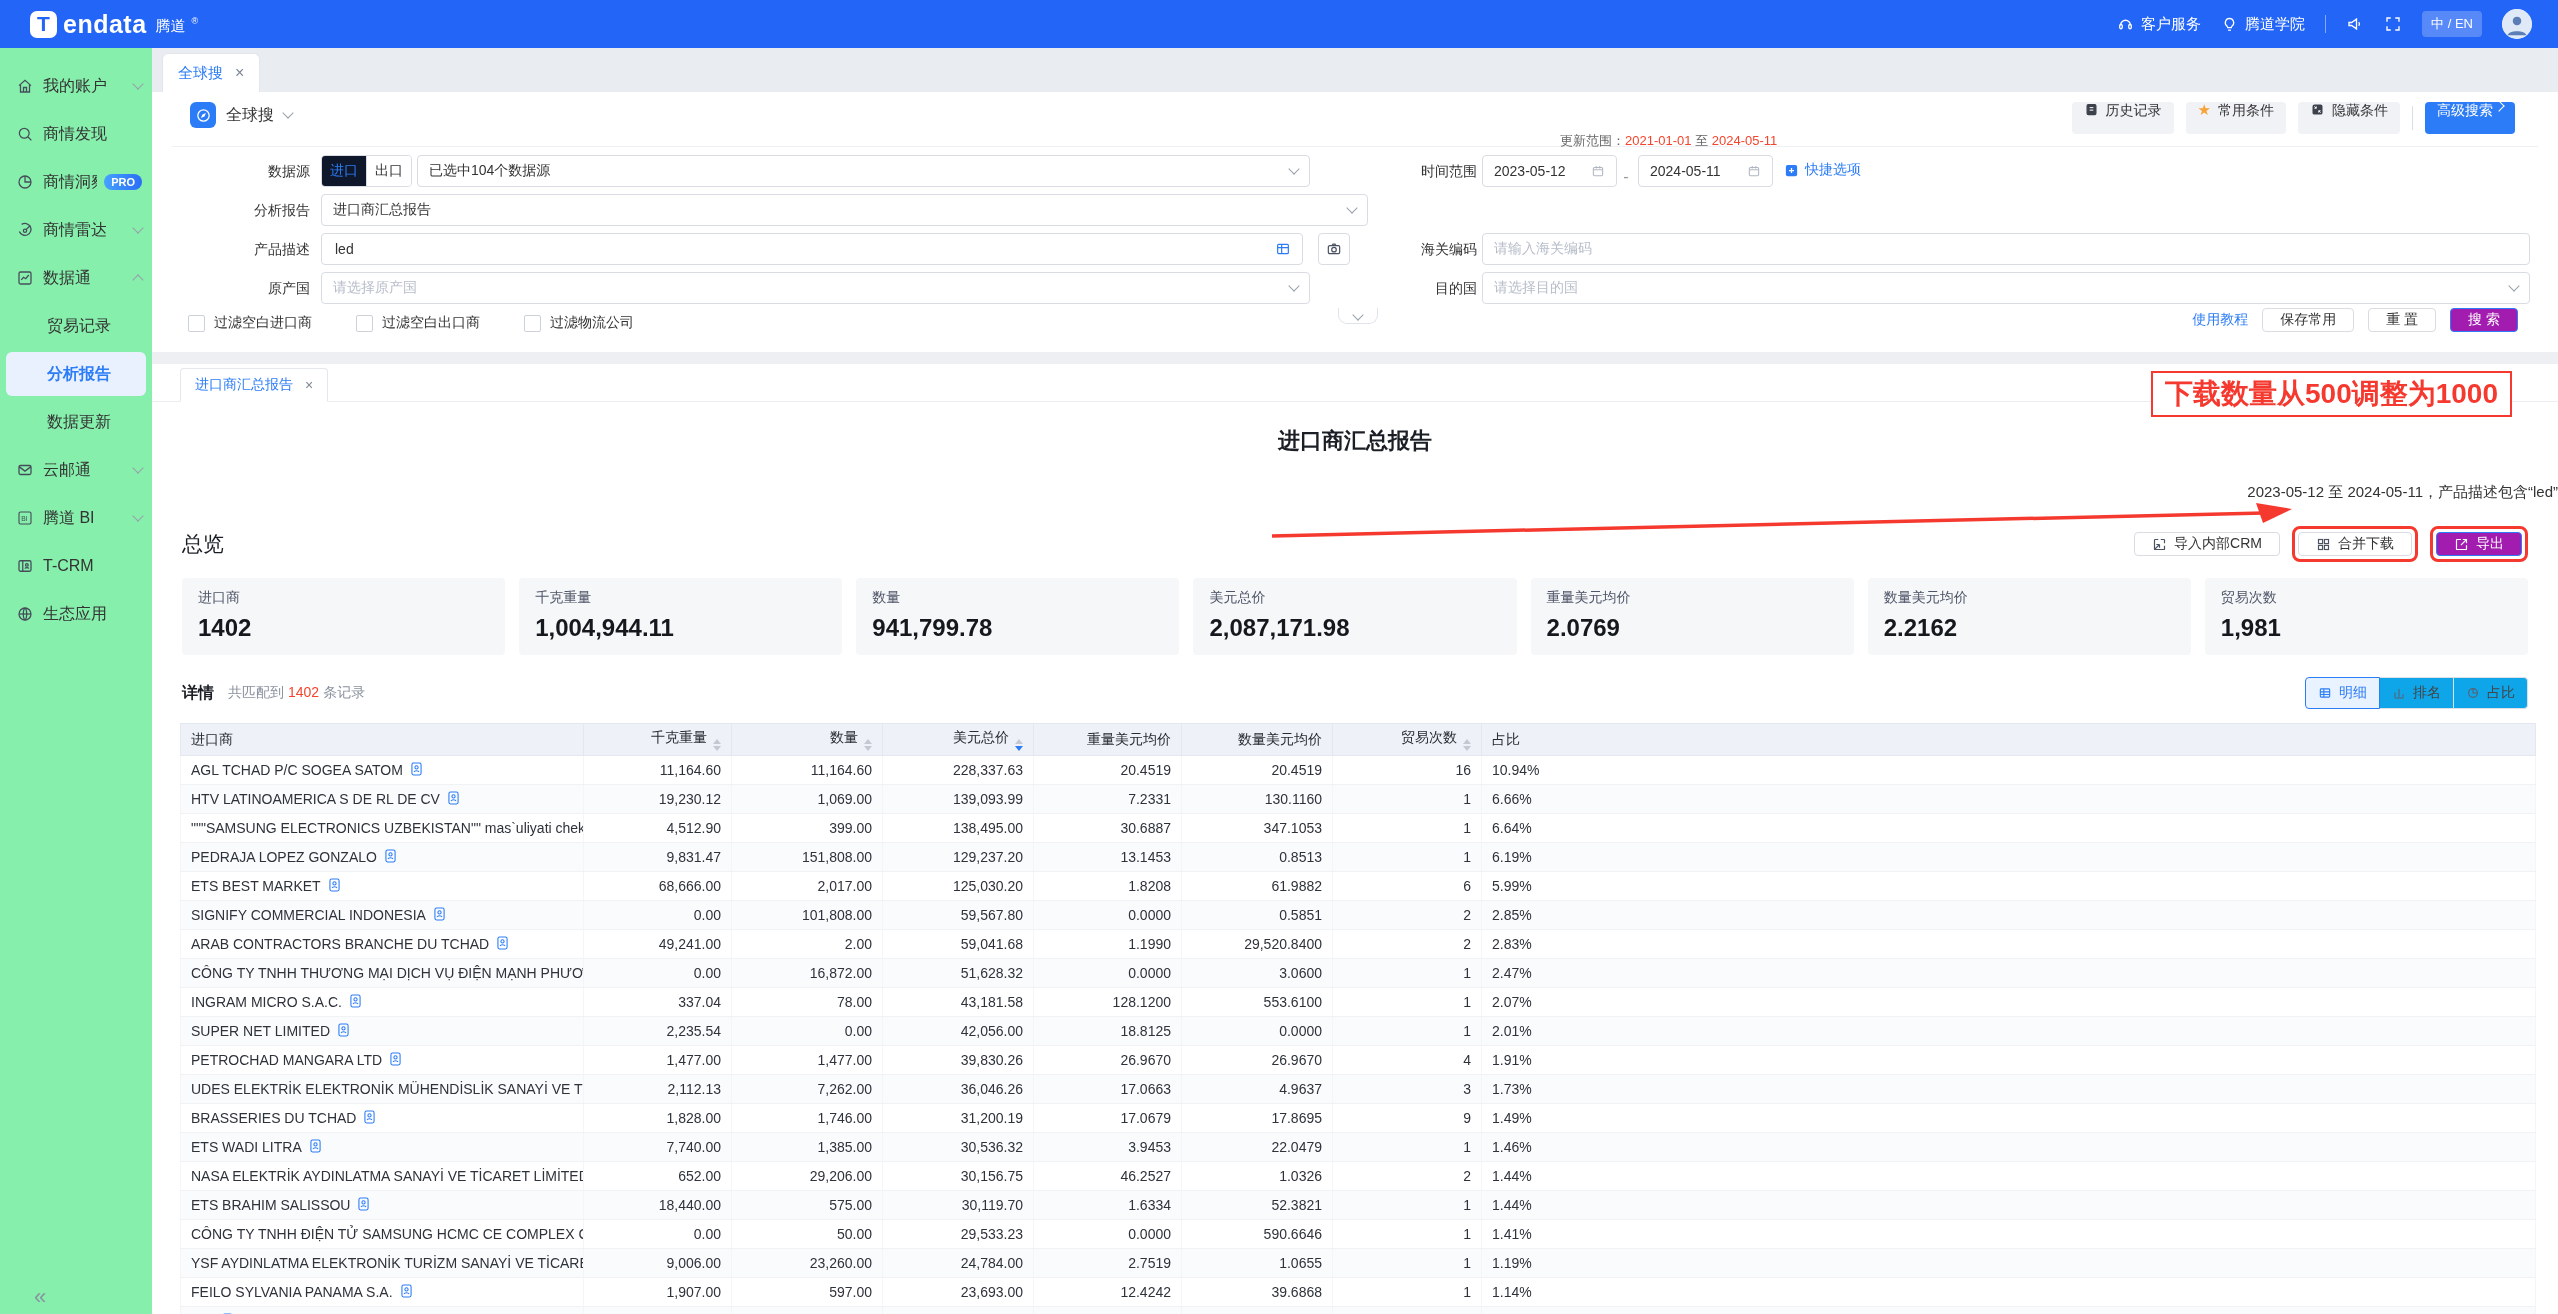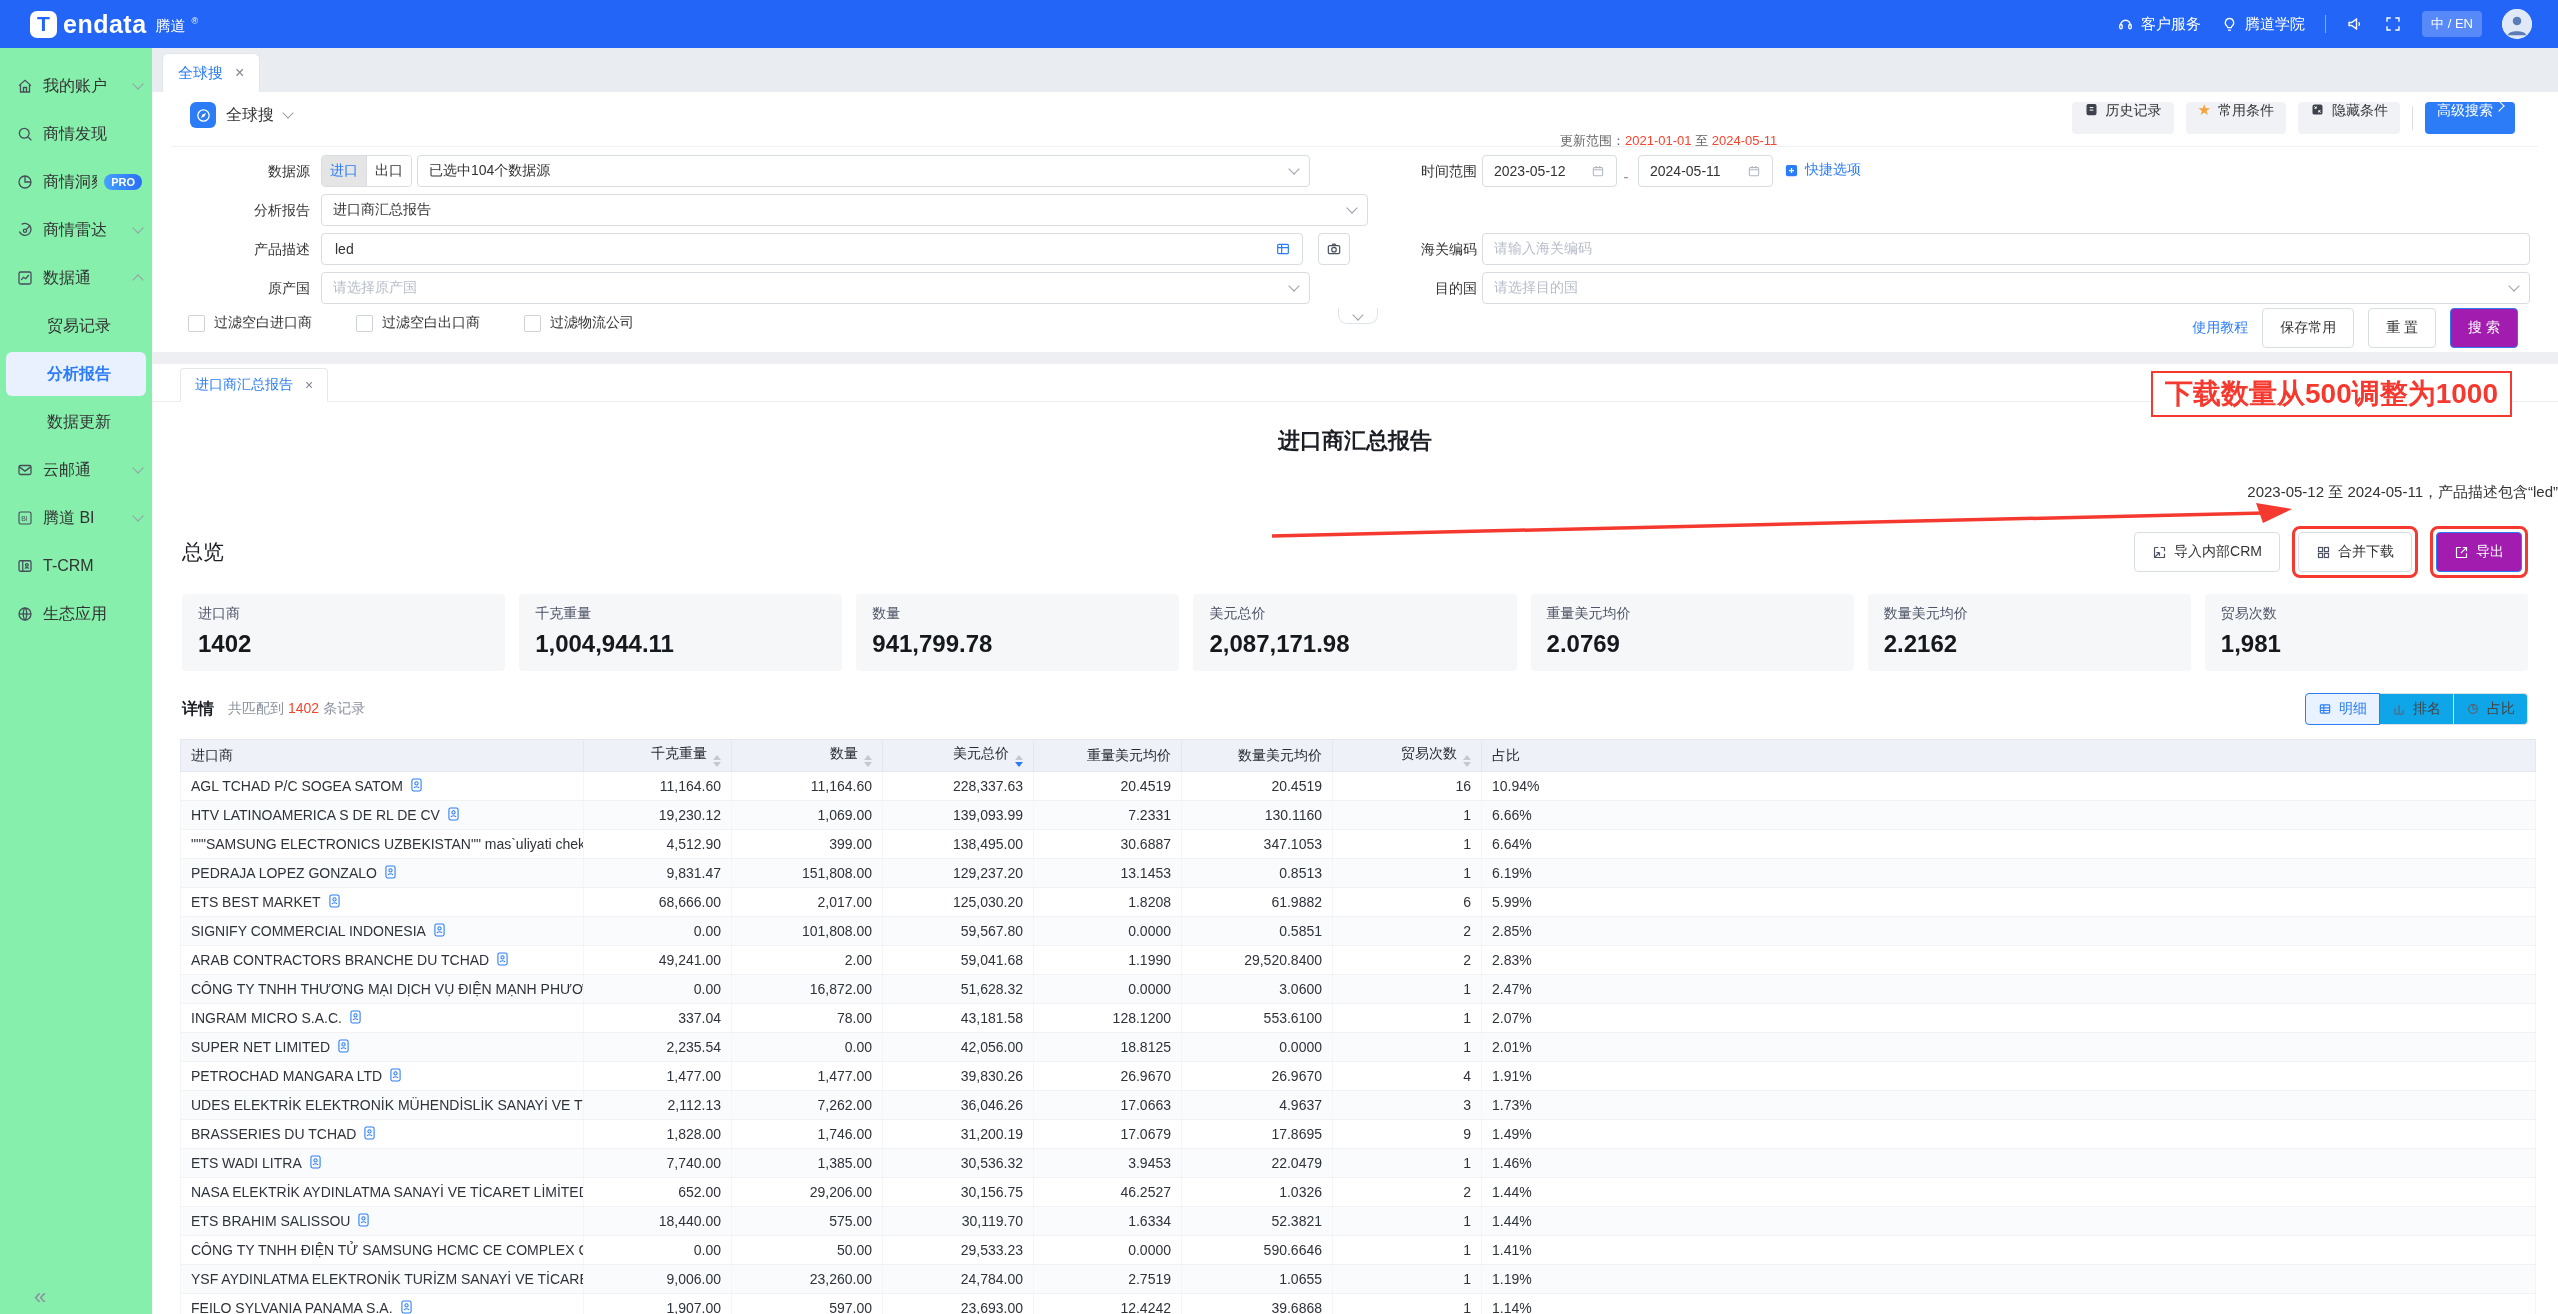--- a/index.html
+++ b/index.html
@@ -57,38 +57,38 @@
   .tf-sep{width:1px;height:24px;background:#dadfe6}
   .tf-adv{background:#2b7cf6;color:#fff;gap:2px}
   .f-label{position:absolute;width:130px;text-align:right;font-size:14px;color:#333;line-height:32px;white-space:nowrap}
   .ctrl{position:absolute;height:32px;border:1px solid #d9dce3;border-radius:4px;box-sizing:border-box;
         display:flex;align-items:center;padding:0 11px;font-size:14px;color:#333;background:#fff}
   .ctrl .ph{color:#b7bdc9}
   .ctrl .chev{margin-left:auto}
   .toggle{position:absolute;height:32px;display:flex;border:1px solid #d9dce3;border-radius:4px;overflow:hidden;
           box-sizing:border-box;font-size:14px}
   .tg{width:44px;display:flex;align-items:center;justify-content:center;background:#fff;color:#333;cursor:pointer}
-  .tg.on{background:#e5e5e5;color:#2b7cf6}
+  .tg.on{background:#0f172a;color:#2b7cf6}
   .tg+.tg{border-left:1px solid #d9dce3}
   .upd{position:absolute;left:1408px;top:40px;font-size:13px;color:#666;white-space:nowrap}
   .upd b{color:#f5432c;font-weight:normal}
   .quick{position:absolute;left:1632px;top:69px;display:flex;align-items:center;gap:6px;font-size:14px;
          color:#2b7cf6;cursor:pointer}
   .dash{position:absolute;left:1468px;top:69px;width:12px;text-align:center;color:#999;line-height:32px}
   .inp{border:none;outline:none;font-size:14px;color:#333;flex:1;font-family:inherit;background:transparent}
   .side-icon-btn{position:absolute;left:1166px;top:69px;width:32px;height:32px;border:1px solid #d9dce3;
                  border-radius:4px;box-sizing:border-box;display:flex;align-items:center;justify-content:center;cursor:pointer}
   .cbrow{position:absolute;left:36px;top:222px;display:flex;gap:44px;font-size:14px;color:#333;align-items:center}
   .cbitem{display:flex;align-items:center;cursor:pointer}
   .cb{width:15px;height:15px;border:1px solid #ccd1da;border-radius:2px;background:#fff;margin-right:9px;flex:none}
   .mid-collapse{position:absolute;left:1186px;top:216px;width:38px;height:15px;border:1px solid #dfe3ea;
                 border-top:none;border-radius:0 0 9px 9px;display:flex;align-items:center;justify-content:center;cursor:pointer}
   .act-row{position:absolute;right:40px;top:216px;display:flex;align-items:center;gap:14px}
   .link{color:#2b7cf6;font-size:14px;cursor:pointer;white-space:nowrap}
-  .btn{height:40px;border:1px solid #d9dce3;border-radius:4px;background:#fff;padding:4px 17px;font-size:14px;
+  .btn{height:24px;border:1px solid #d9dce3;border-radius:4px;background:#fff;padding:4px 17px;font-size:14px;
        display:flex;align-items:center;gap:7px;color:#333;cursor:pointer;white-space:nowrap;box-sizing:border-box}
   .btn-primary{background:#a21caf;border-color:#2b7cf6;color:#fff}
   
   .report-panel{position:absolute;left:152px;top:364px;right:0;height:1010px;background:#fff;z-index:5}
   .rp-tabbar{height:37px;border-bottom:1px solid #ebedf1;padding-left:28px;display:flex;align-items:flex-end}
   .rp-tab{height:32px;border:1px solid #e4e7ec;border-bottom:1px solid #fff;background:#fff;
           border-radius:4px 4px 0 0;display:flex;align-items:center;gap:12px;padding:0 14px;color:#2b7cf6;
           font-size:14px;margin-bottom:-1px;cursor:pointer}
   .rp-tab .x{color:#7d8694}
   .annotation{position:absolute;right:46px;top:7px;border:2px solid #f5392f;color:#f5392f;font-size:28px;

